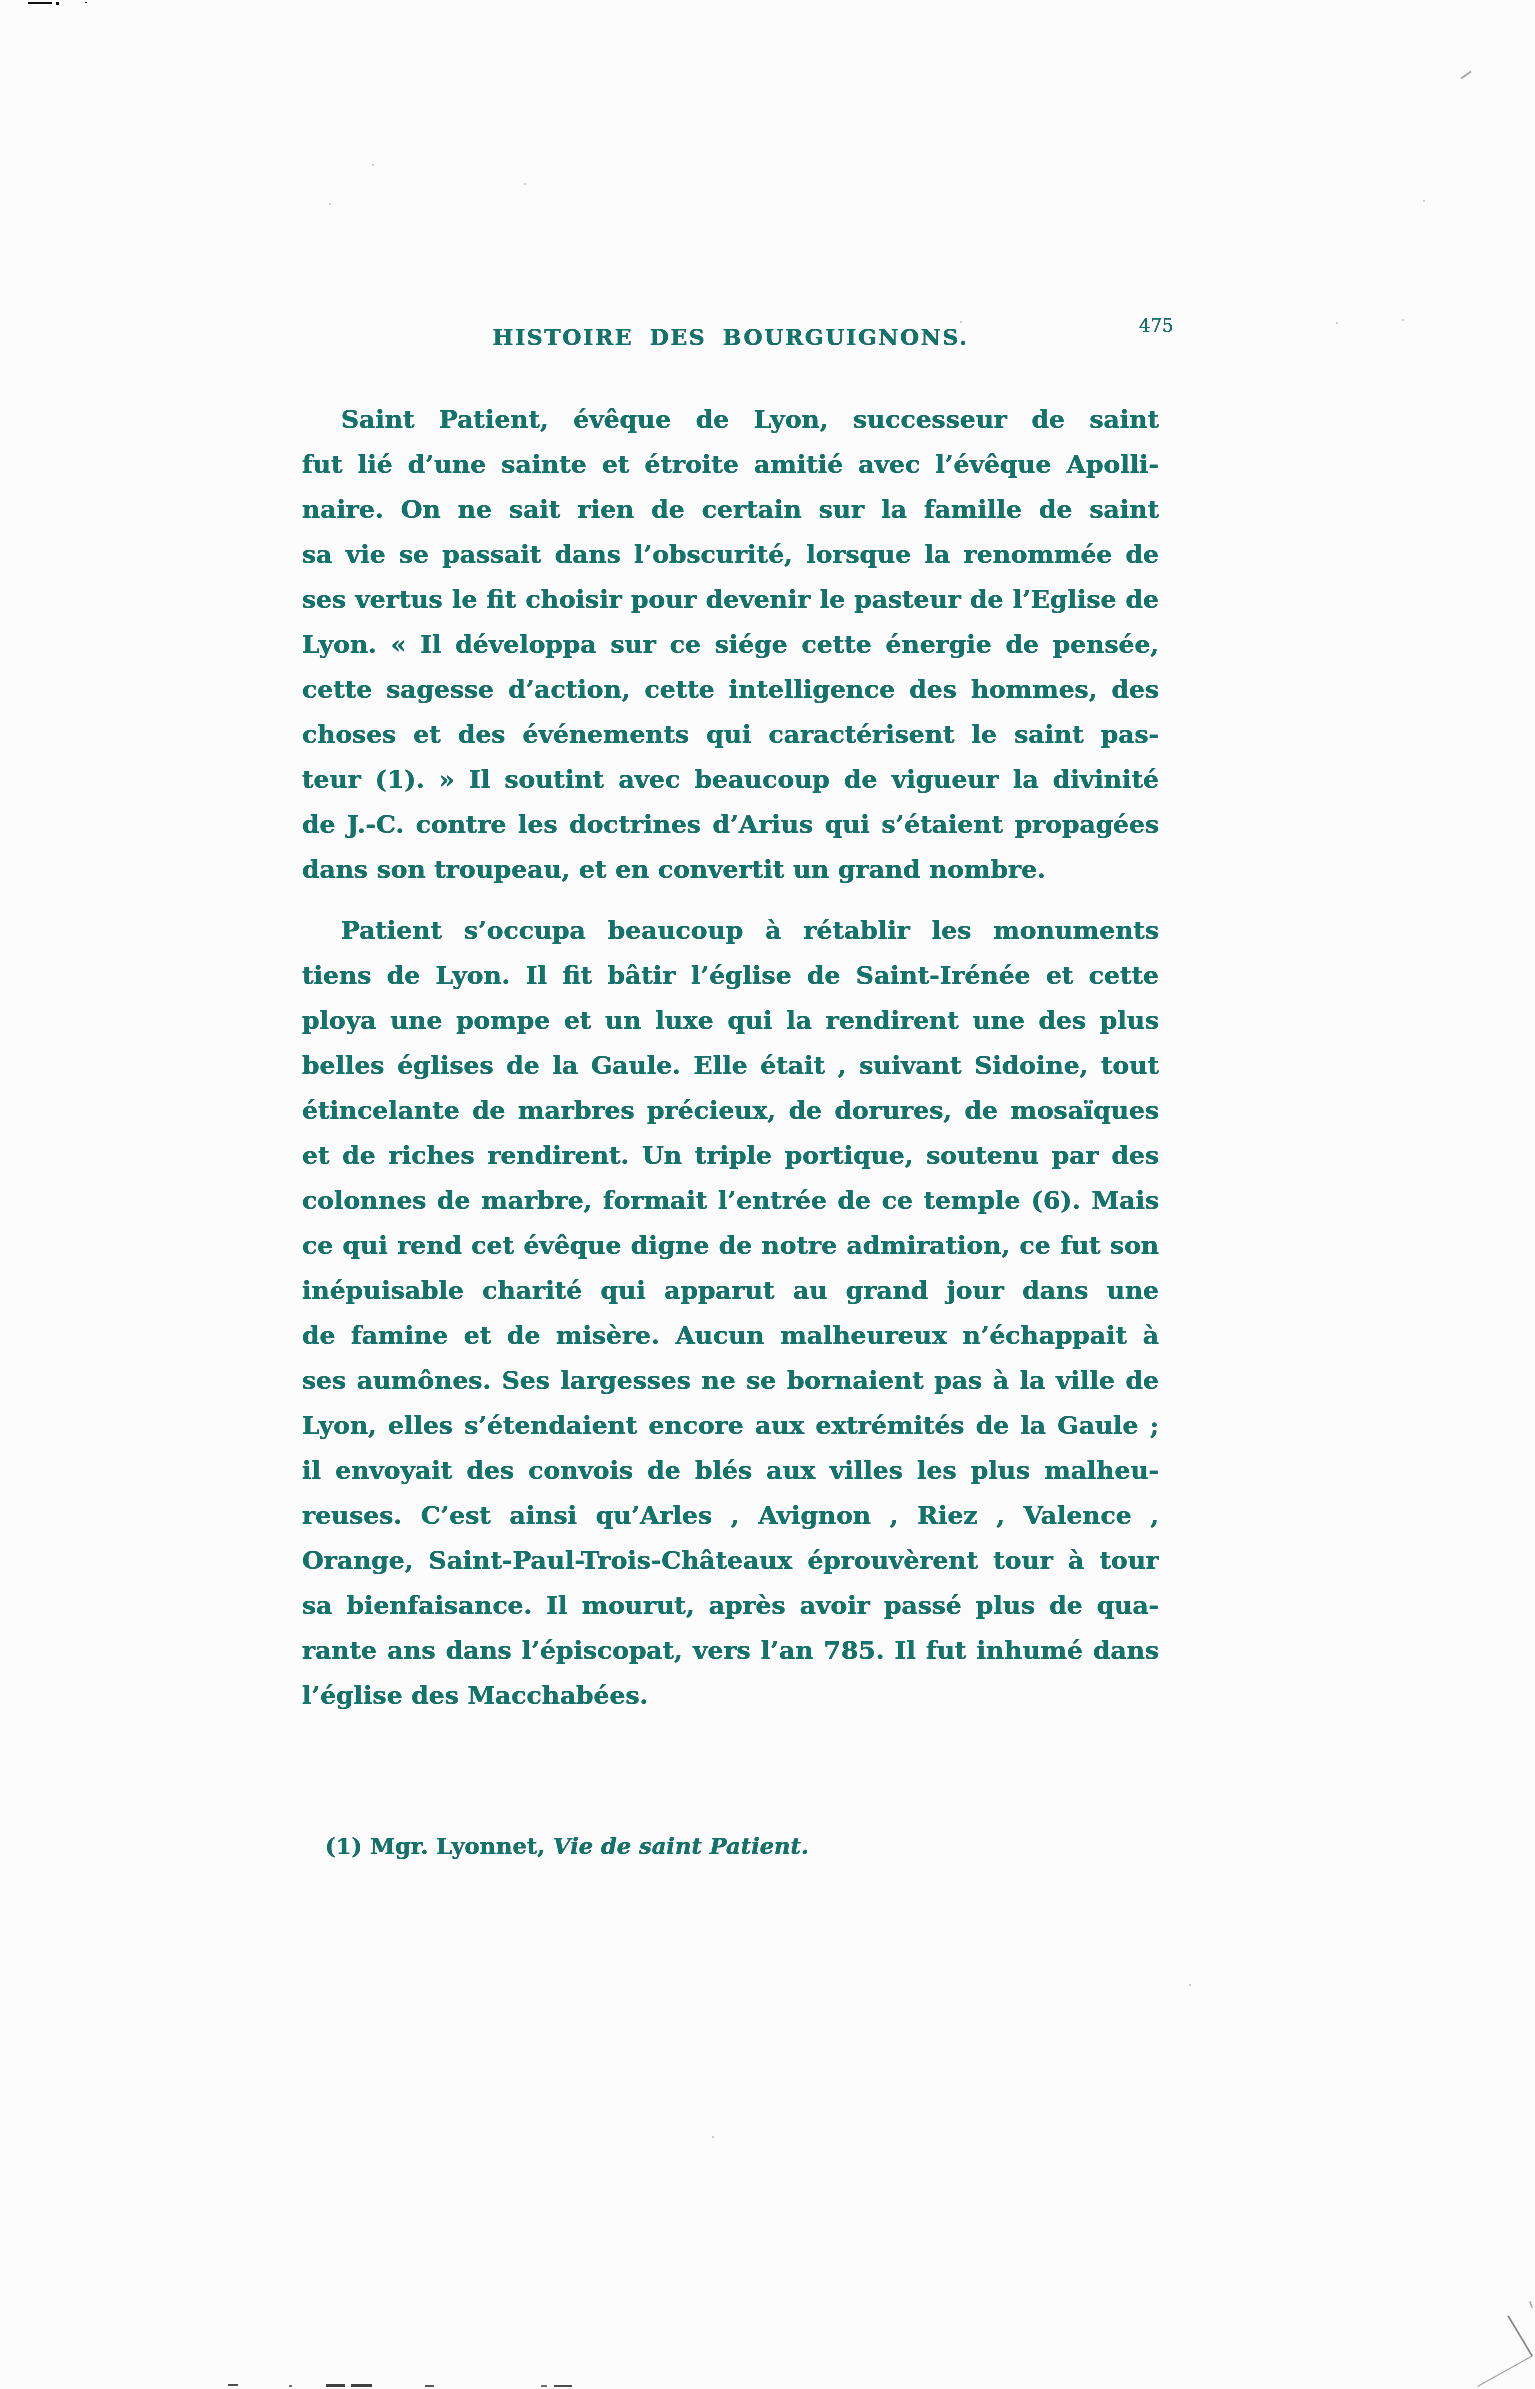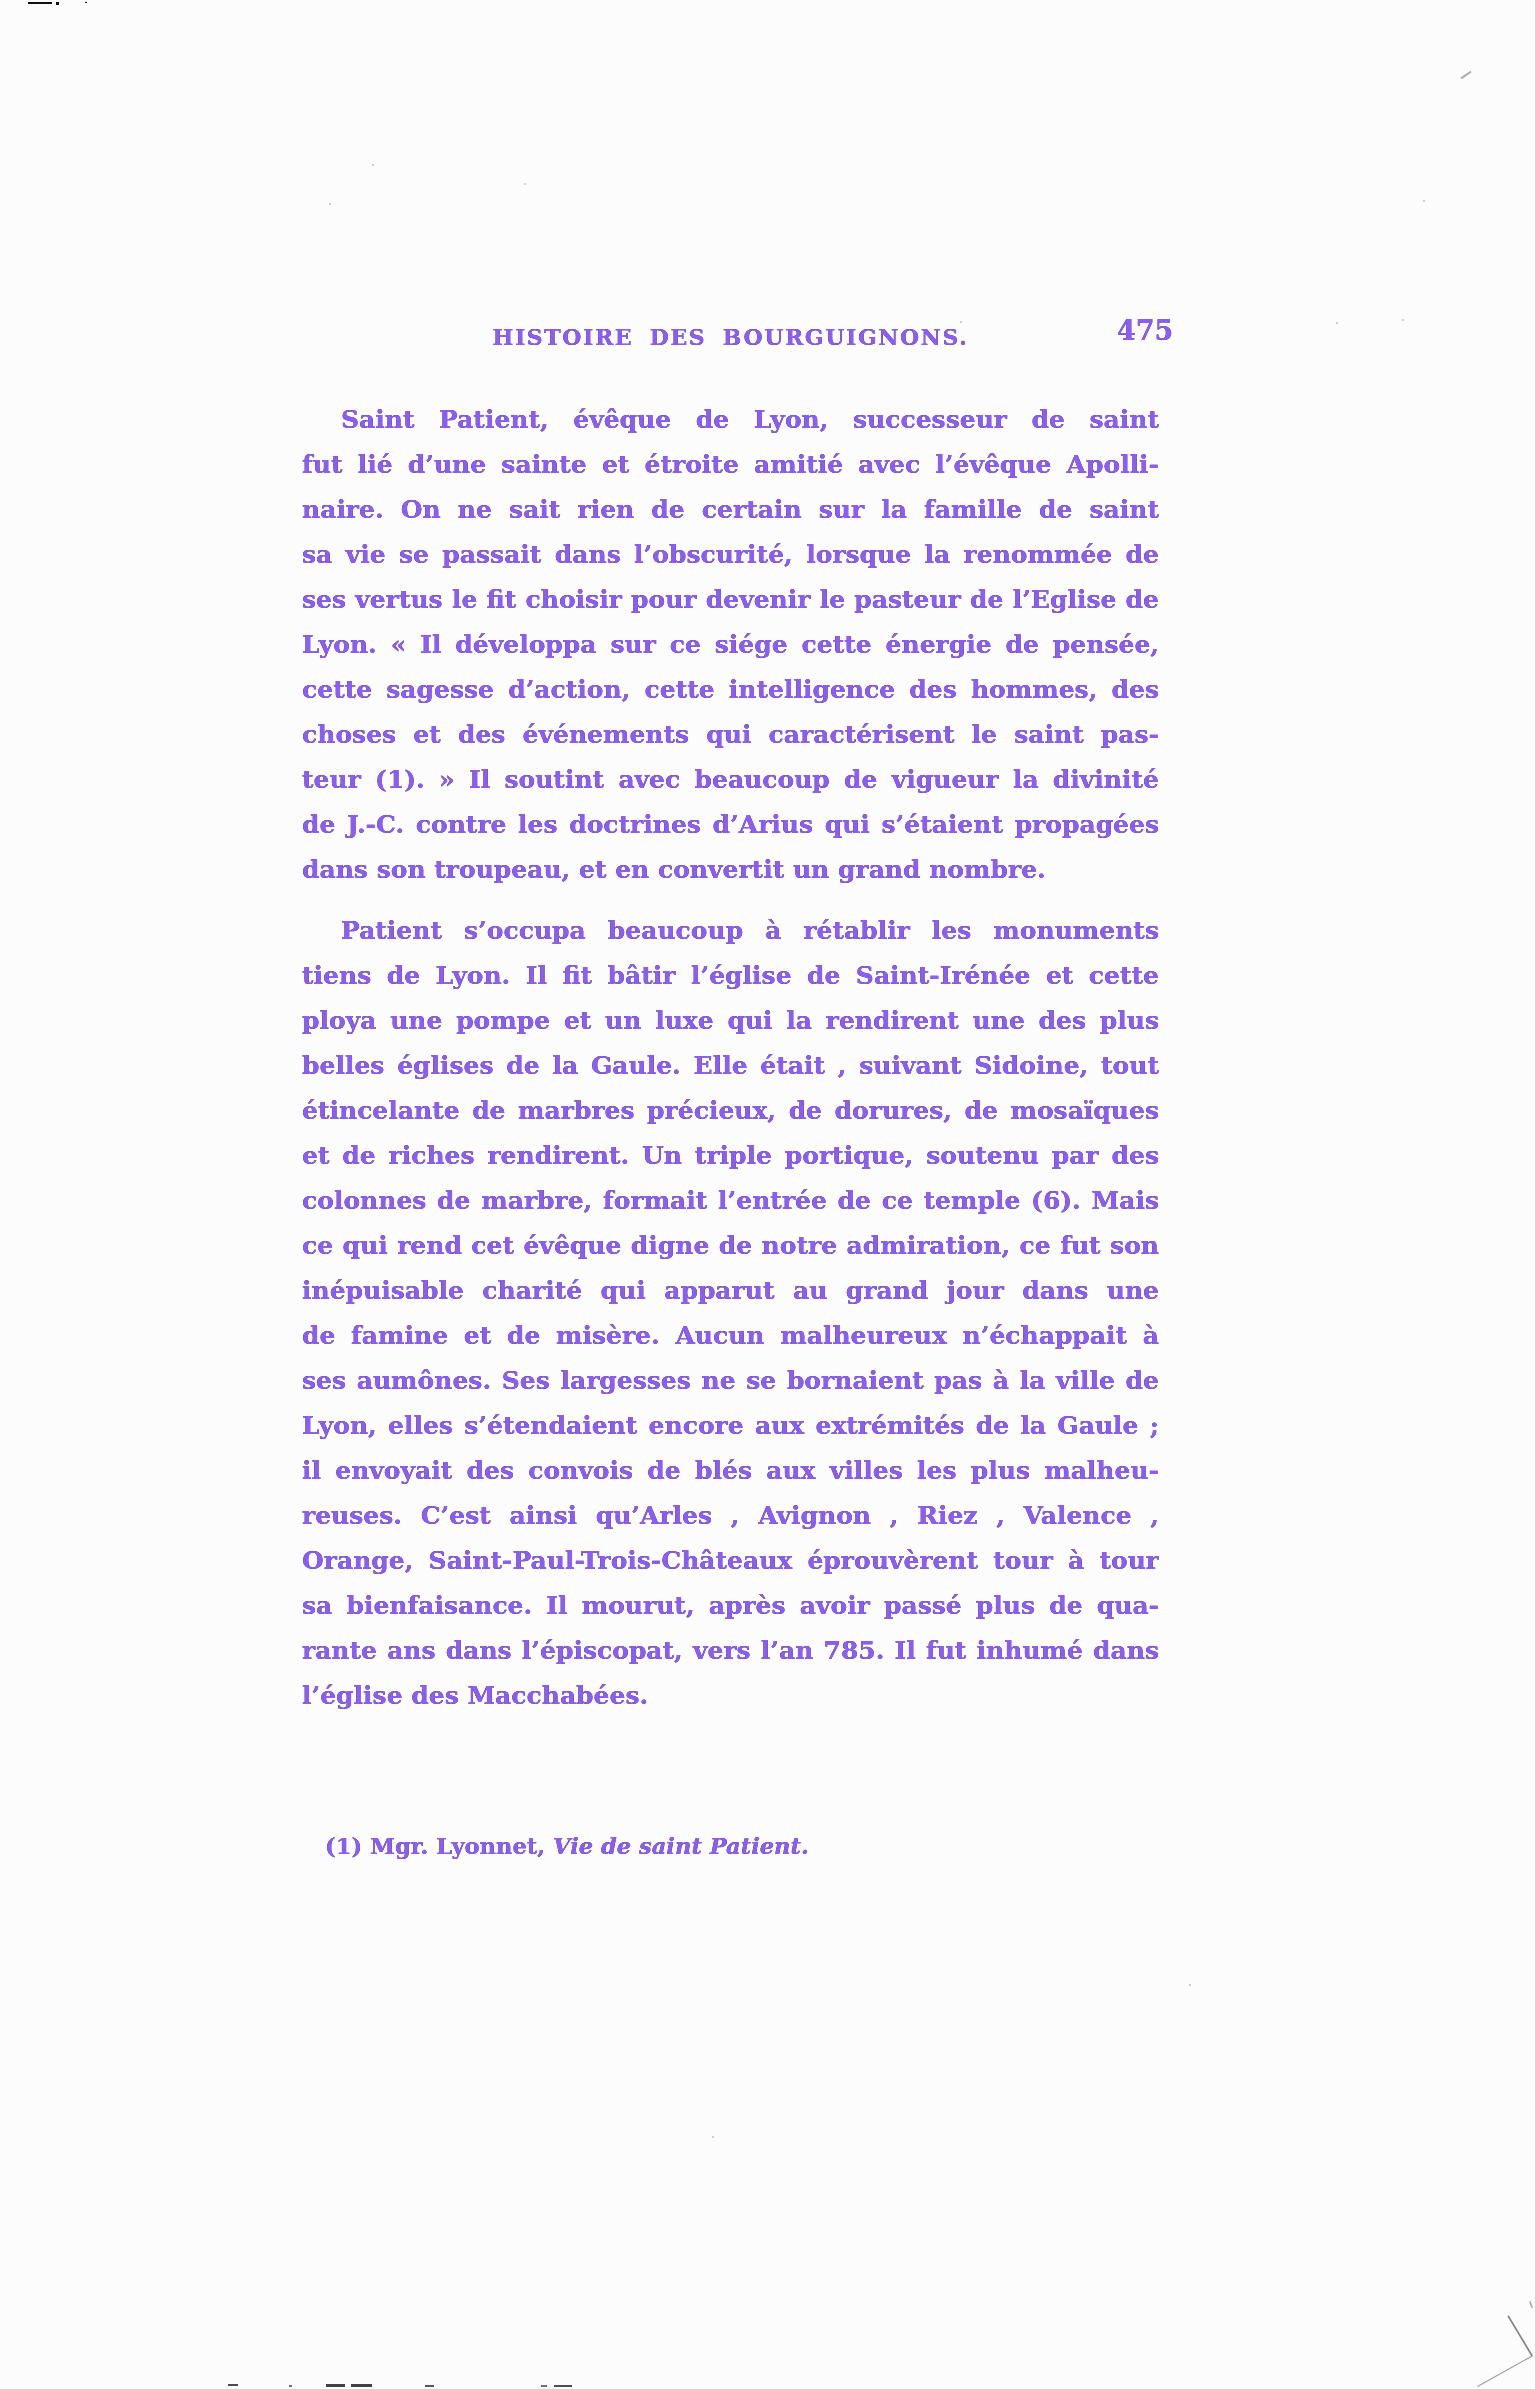--- a/index.html
+++ b/index.html
@@ -2,36 +2,36 @@
 <html style="font-size:13px"><head>
 <meta charset="utf-8">
 <style>
   html,body{margin:0;padding:0;background:#e8e8e8;}
   .page{
     position:relative;
     width:1536px;height:2389px;
     background:#fcfcfc;
     overflow:hidden;
     font-family:"DejaVu Serif","Liberation Serif",serif;
-    color:#8b5cf6;
+    color:#0f766e;
   }
   
   .running-header{
     position:absolute;left:286px;top:321px;width:889px;height:35px;
     text-align:center;
   }
   .running-title{
     display:inline-block;
     font-size:22px;font-weight:700;letter-spacing:1.6px;word-spacing:7.3px;
     line-height:32px;
     text-shadow:0 0 0.4px #1a1a1a;
   }
   .page-number{
     position:absolute;right:1.6px;top:-5.6px;
-    font-size:27px;font-weight:700;
+    font-size:18px;font-weight:400;
     text-shadow:0 0 0.4px #1a1a1a;
   }
   
   .body-text{
     position:absolute;left:286px;top:381px;width:889px;
     font-size:25px;font-weight:700;
     text-shadow:0 0 0.5px #1a1a1a;
   }
   .paragraph{margin:16px;}
   .line{

